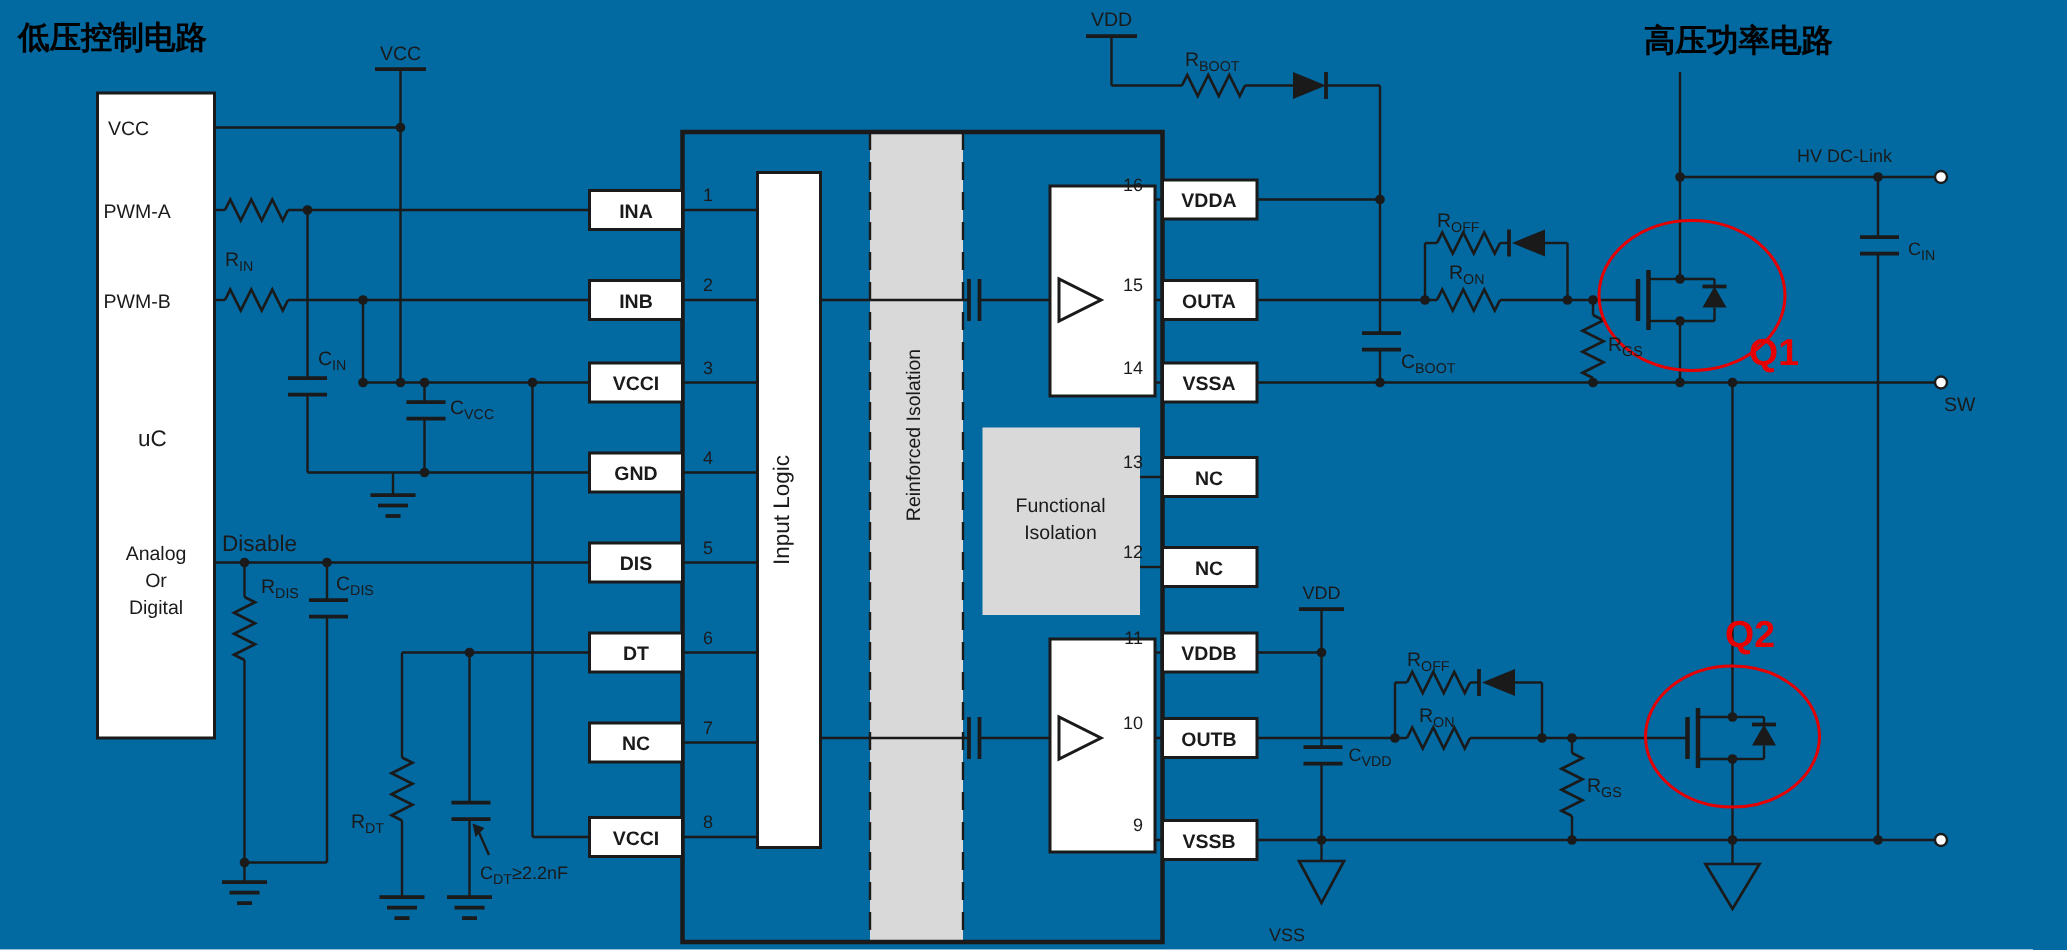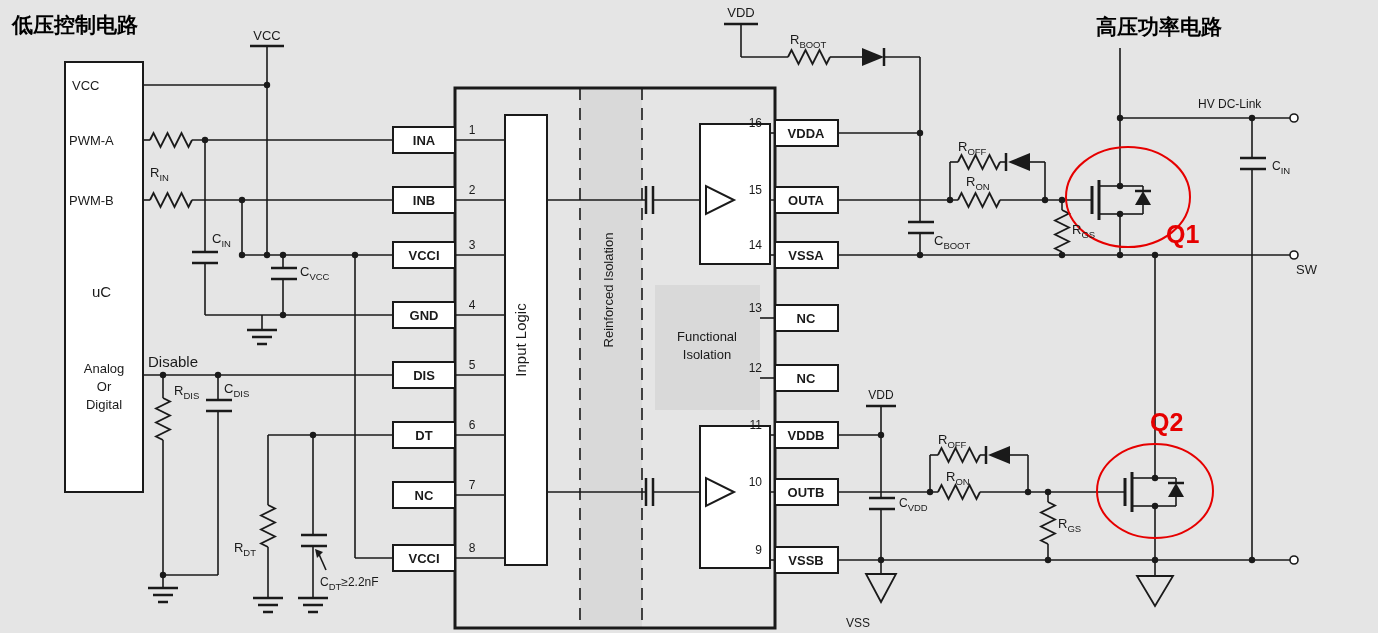--- a/index.html
+++ b/index.html
@@ -1,16 +1,16 @@
 <!DOCTYPE html>
 <html><head>
 <meta charset="utf-8">
 <style>
   html,body{margin:0;padding:0;background:#fff;}
-  #stage{width:1378px;height:633px;position:relative;background:#e5e5e5;overflow:hidden;}
+  #stage{width:1378px;height:633px;position:relative;background:#0369a1;overflow:hidden;}
   svg{display:block;}
   text{font-family:"Liberation Sans","DejaVu Sans",sans-serif;fill:#1a1a1a;font-size:13px;}
   .title{font-size:21px;font-weight:bold;fill:#000;}
   .pin{font-size:13px;font-weight:bold;}
   .num{font-size:12px;}
   .big{font-size:15px;}
   .small{font-size:12px;}
   .sub{font-size:9.5px;}
   .red{font-size:25px;font-weight:bold;fill:#e60000;}
   .pinbox{fill:#fff;stroke:#1a1a1a;stroke-width:2;}

